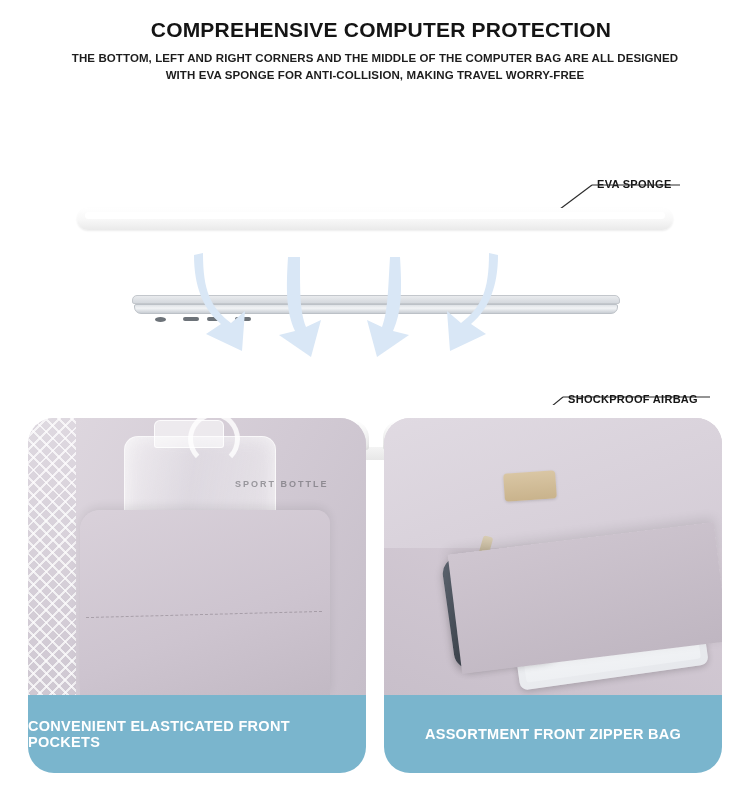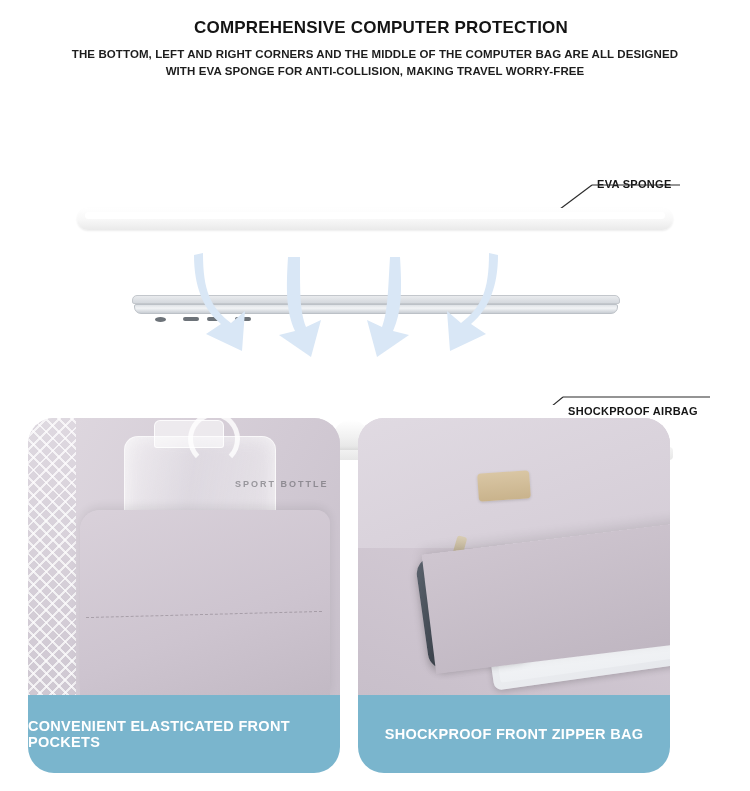--- a/index.html
+++ b/index.html
@@ -18,21 +18,21 @@
 
   
   .header {
     position: absolute;
     top: 18px;
     left: 0;
     width: 750px;
     text-align: center;
   }
   .header-title {
-    font-size: 17px;
+    font-size: 21px;
     font-weight: bold;
     letter-spacing: 0.2px;
     color: #141414;
     margin: 0 0 8px 12px;
   }
   .header-sub {
     font-size: 11.5px;
     font-weight: bold;
     line-height: 17px;
     letter-spacing: 0.1px;
@@ -57,21 +57,21 @@
     top: 93px;
     font-size: 11px;
     font-weight: bold;
     letter-spacing: 0.3px;
     color: #151515;
     white-space: nowrap;
   }
   .callout-shock {
     position: absolute;
     left: 568px;
-    top: 320px;
+    top: 308px;
     font-size: 11px;
     font-weight: bold;
     letter-spacing: 0.3px;
     color: #151515;
     white-space: nowrap;
   }
 
   
   .sponge-bar {
     position: absolute;
@@ -162,21 +162,21 @@
     position: absolute;
     top: 418px;
     left: 28px;
     width: 694px;
     height: 355px;
     display: flex;
     gap: 18px;
   }
   .card {
     position: relative;
-    width: 312px;
+    width: 338px;
     height: 355px;
     border-radius: 26px;
     overflow: hidden;
   }
   .photo {
     position: absolute;
     left: 0; top: 0;
     width: 100%;
     height: 277px;
   }
@@ -454,16 +454,16 @@
       <div class="phone">
         <div class="cam-module">
           <div class="lens l1"></div>
           <div class="lens l2"></div>
           <div class="lens l3"></div>
         </div>
       </div>
       <div class="pocket-open-r"></div>
     </div>
     <div class="caption-bar">
-      <span class="caption-text">SHOCKPROOF FRONT ZIPPER BAG</span>
+      <span class="caption-text">ASSORTMENT FRONT ZIPPER BAG</span>
     </div>
   </div>
 </div>
 
 </body></html>

